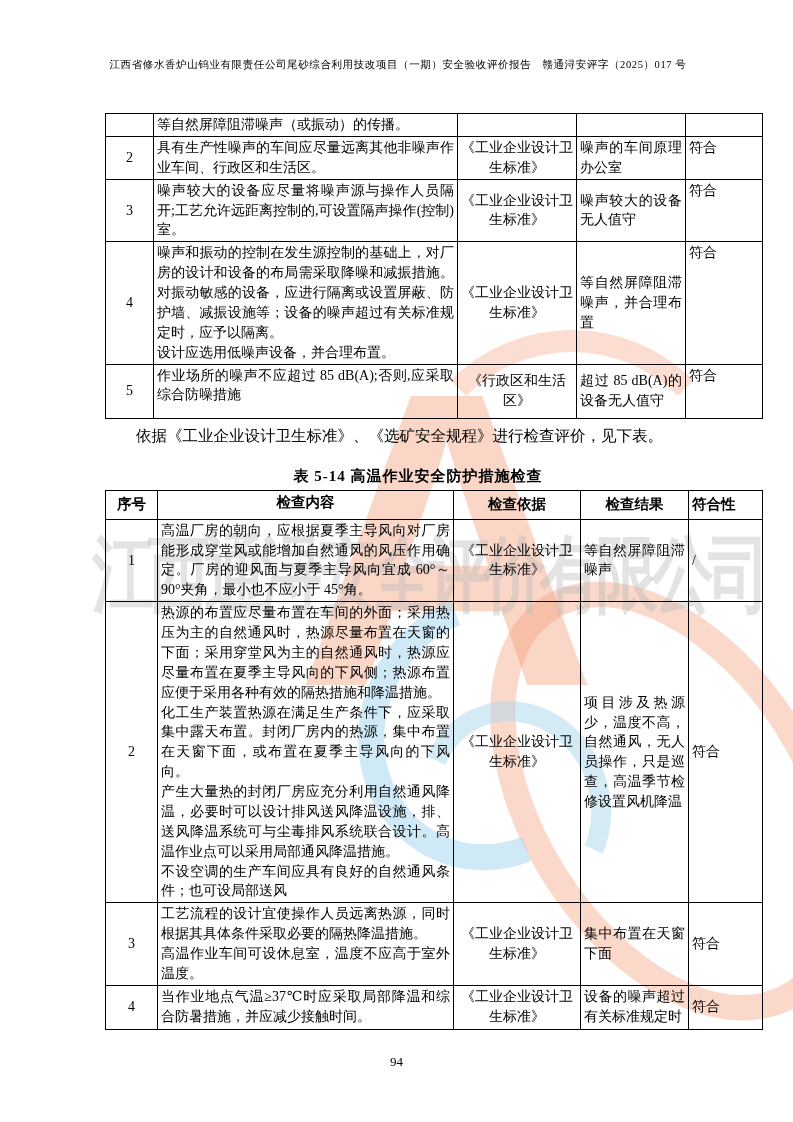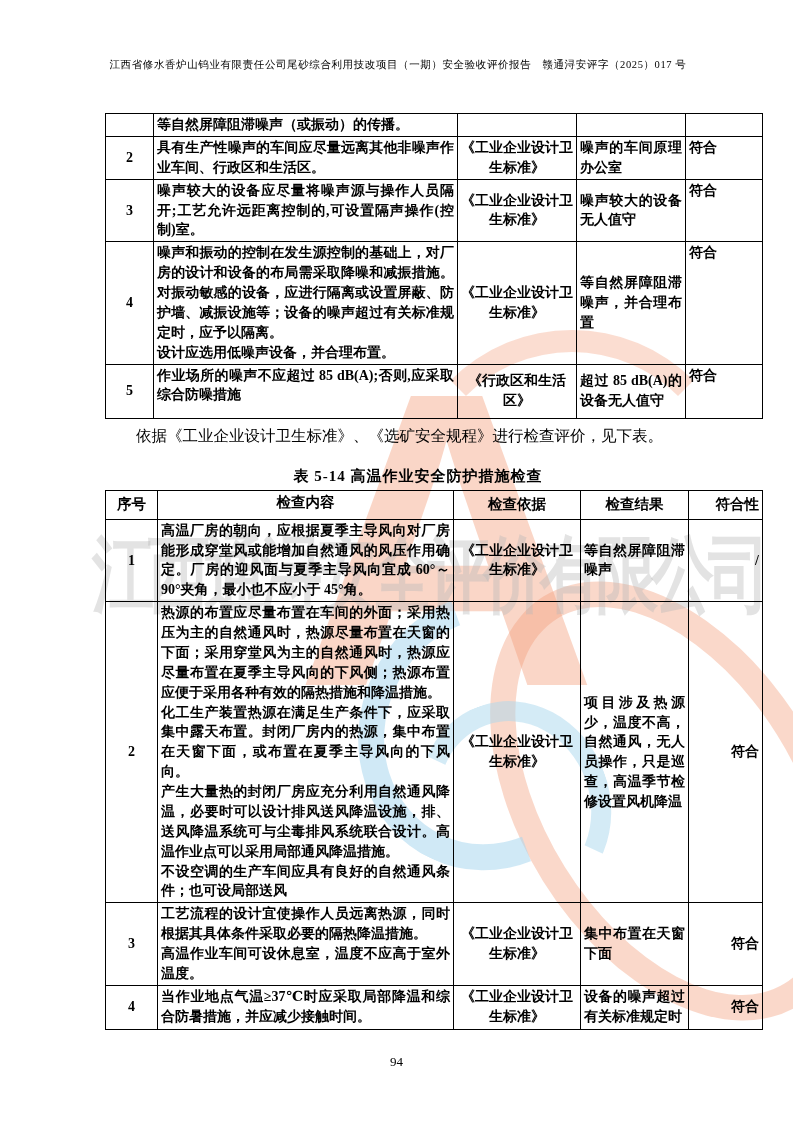--- a/index.html
+++ b/index.html
@@ -50,32 +50,32 @@
   .content{position:absolute;inset:0;z-index:2;padding-left:18px;}
   .doc-header{
     position:absolute;top:58px;left:60px;width:676px;
     font-size:10.5px;letter-spacing:0.6px;text-align:center;white-space:nowrap;
   }
   .body-col{position:absolute;left:105px;top:113px;width:626px;}
   table{border-collapse:collapse;table-layout:fixed;width:626px;background:transparent;}
   td,th{
     border:1.6px solid #000;padding:1px 3px;background:transparent;
     font-size:14px;line-height:1.42;vertical-align:middle;
-    font-weight:bold;overflow:hidden;
+    font-weight:normal;overflow:hidden;
   }
   .c-no{width:41px;text-align:center;}
   .c-content{width:297px;text-align:justify;vertical-align:top;white-space:pre-wrap;}
   .c-basis{width:112px;text-align:center;}
   .c-result{width:102px;text-align:justify;white-space:pre-wrap;}
   .c-conf{width:70px;text-align:left;vertical-align:top;}
   .t2 .c-no{width:45px;}
   .t2 .c-content{width:289px;}
   .t2 .c-basis{width:120px;}
   .t2 .c-result{width:101px;}
-  .t2 .c-conf{width:67px;text-align:right;vertical-align:middle;}
+  .t2 .c-conf{width:67px;text-align:left;vertical-align:middle;}
   .t2 th{font-weight:bold;text-align:center;font-size:14.5px;}
   .sec-heading{margin:12px 0 4px 38px;font-size:15.5px;font-weight:bold;}
   .intro{
     margin:2px 0 6px 0;font-size:15.5px;line-height:1.95;
     text-indent:2em;text-align:justify;
   }
   .tbl-caption{
     margin:16px 0 4px 0;text-align:center;font-size:15px;font-weight:bold;
     letter-spacing:1px;
   }

